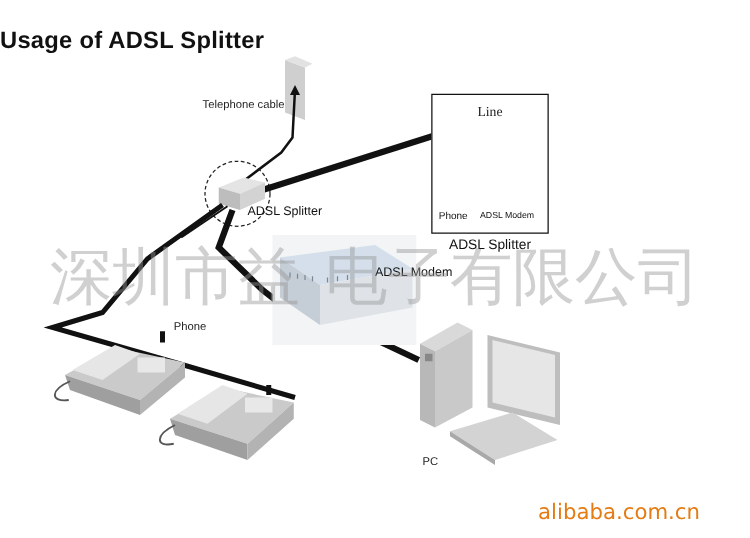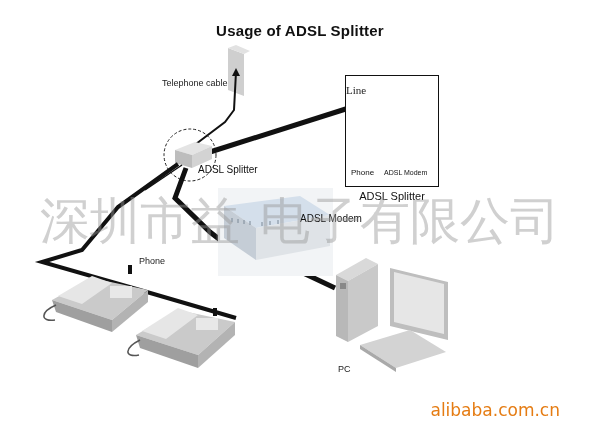--- a/index.html
+++ b/index.html
@@ -3,38 +3,38 @@
 <meta charset="utf-8">
 <style>
   html, body { margin: 0; padding: 0; background: #ffffff; }
   #stage {
     position: relative; width: 600px; height: 430px; overflow: hidden;
     background: #ffffff;
     font-family: "Liberation Sans", sans-serif;
   }
   .abs { position: absolute; }
   #title {
-    left: 0; width: 600px; top: 22px; text-align: center;
-    font-size: 15px; font-weight: bold; color: #111;
+    left: 0; width: 600px; top: 22px; 
+    font-size: 19px; font-weight: bold; color: #111;
     letter-spacing: 0.2px;
   }
   .lbl { font-size: 9px; color: #222; white-space: nowrap; }
   .lbl-md { font-size: 11px; color: #111; white-space: nowrap; }
   #watermark {
     left: 40px; top: 186px; width: 520px; height: 70px;
     display: flex; justify-content: space-between; align-items: center;
     font-family: "DejaVu Serif", serif; font-size: 50px; color: rgba(150,150,150,0.45);
     pointer-events: none; z-index: 2;
   }
   #watermark span { display: block; width: 52px; text-align: center; }
   #inset {
     left: 345px; top: 75px; width: 92px; height: 110px;
     border: 1px solid #111; background: #fff;
   }
-  #inset-line { left: 0; width: 92px; top: 8px; 
+  #inset-line { left: 0; width: 92px; top: 8px; text-align: center;
     font-family: "Liberation Serif", serif; font-size: 11px; color: #222; }
   #inset-phone { left: 5px; top: 92px; font-size: 8px; color: #111; }
   #inset-modem { left: 38px; top: 93px; font-size: 7px; color: #111; }
   #inset-caption { left: 345px; top: 190px; width: 94px; text-align: center; font-size: 11px; color: #111; }
   #footer {
     right: 40px; bottom: 10px; font-family: "DejaVu Sans", sans-serif;
     font-size: 17px; color: #e57c13;
   }
   svg { position: absolute; left: 0; top: 0; }
 </style>

